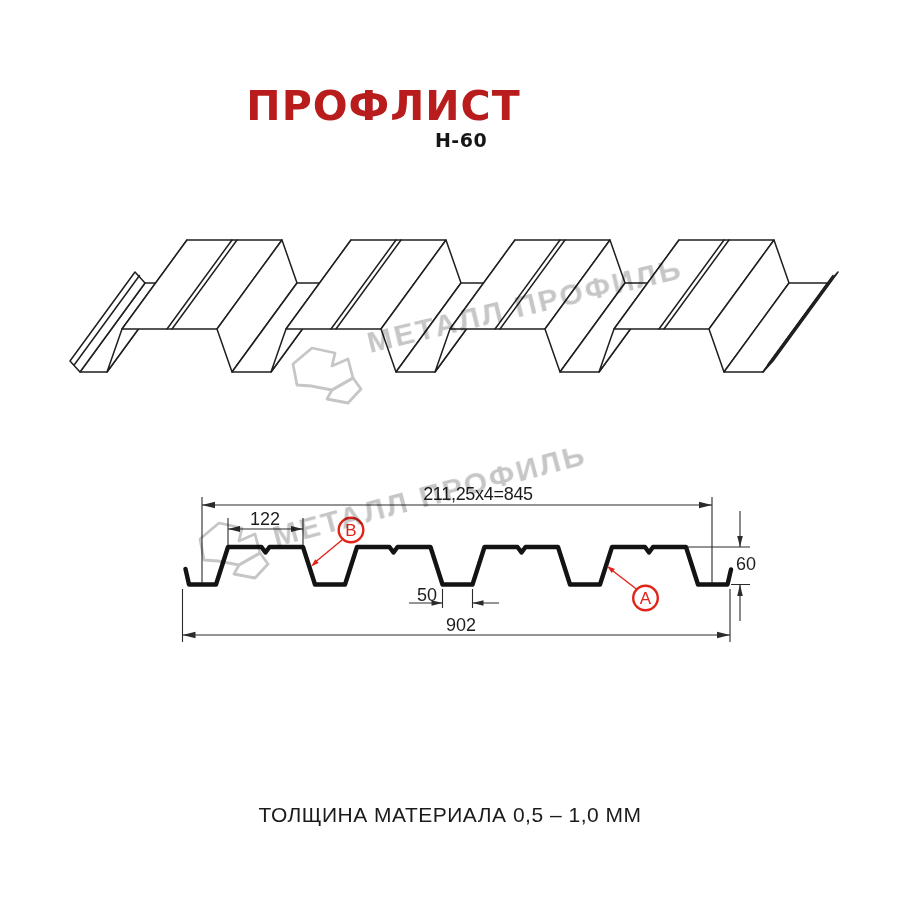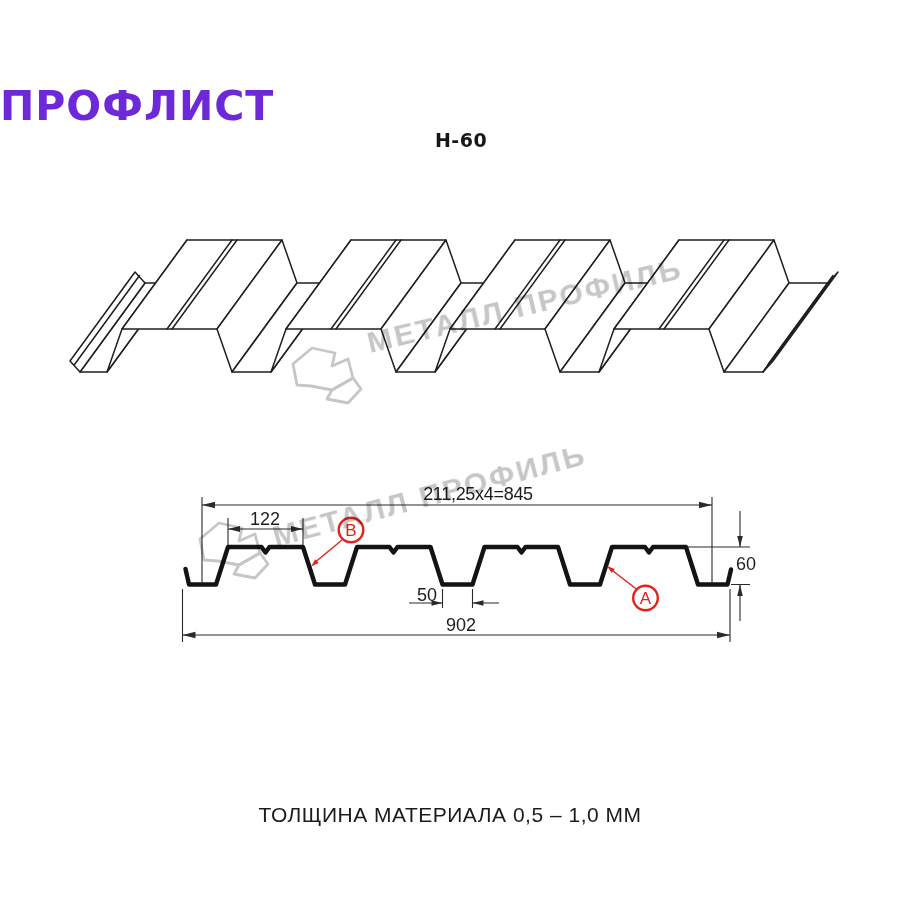--- a/index.html
+++ b/index.html
@@ -1,23 +1,23 @@
 <!DOCTYPE html>
 <html><head>
 <meta charset="utf-8">
 <style>
   html,body{margin:0;padding:0;}
   body{
     width:900px;height:900px;position:relative;background:#ffffff;
     font-family:"Liberation Sans", sans-serif;overflow:hidden;
   }
   .title{
-    position:absolute;left:0;top:82px;width:767px;
+    position:absolute;left:0;top:82px;width:767px;text-align:center;
     font-family:"DejaVu Sans", sans-serif;
-    font-weight:bold;font-size:41px;letter-spacing:1px;color:#6d28d9;
+    font-weight:bold;font-size:41px;letter-spacing:1px;color:#b91c1c;
   }
   .subtitle{
     position:absolute;left:0;top:129px;width:900px;text-align:center;
     font-family:"DejaVu Sans", sans-serif;
     font-weight:bold;font-size:19px;letter-spacing:0.5px;color:#161616;padding-left:11px;
   }
   .footer-note{
     position:absolute;left:0;top:795px;width:900px;text-align:center;
     font-size:21px;letter-spacing:0.5px;color:#1b1b1b;font-weight:500;margin-top:8px;
   }

